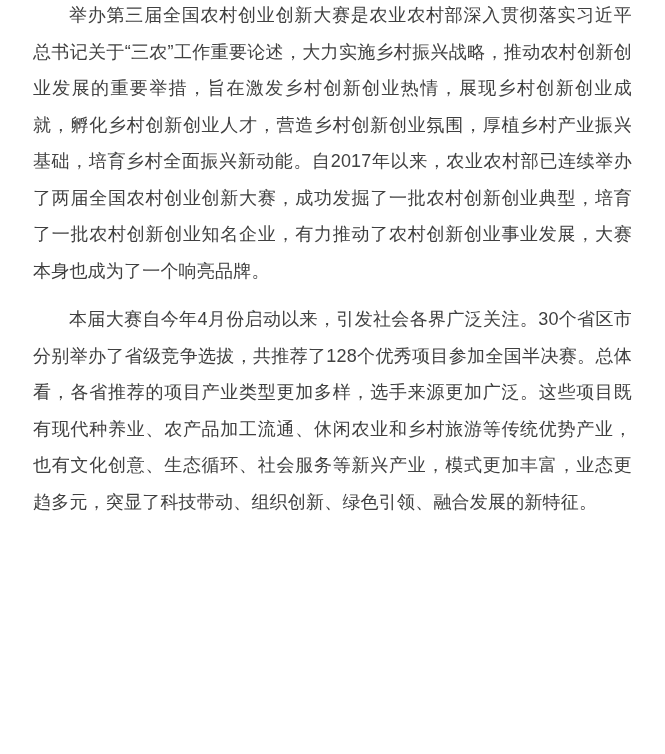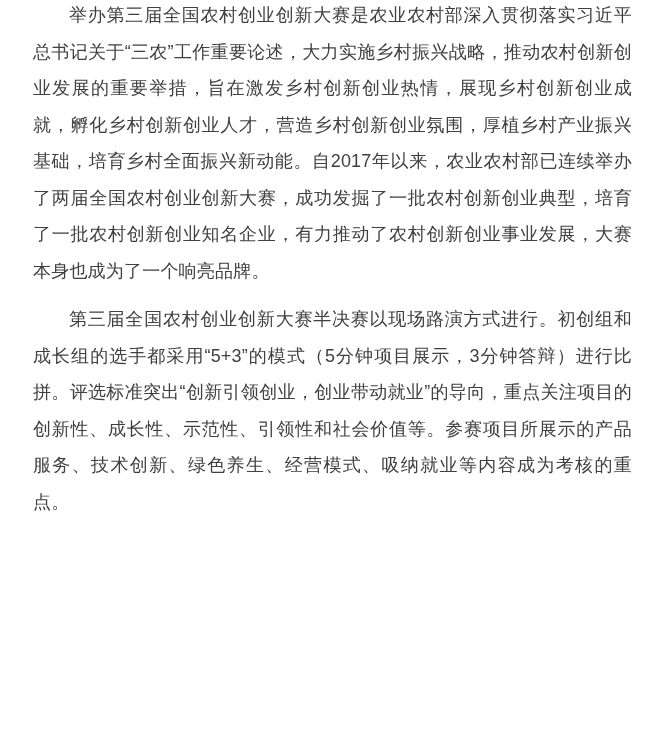--- a/index.html
+++ b/index.html
@@ -27,14 +27,14 @@
     .article p {
       margin: 0 0 12px 0;
       text-indent: 2em;
     }
   </style>
 </head>
 <body>
 
 <main class="article">
   <p>举办第三届全国农村创业创新大赛是农业农村部深入贯彻落实习近平总书记关于“三农”工作重要论述，大力实施乡村振兴战略，推动农村创新创业发展的重要举措，旨在激发乡村创新创业热情，展现乡村创新创业成就，孵化乡村创新创业人才，营造乡村创新创业氛围，厚植乡村产业振兴基础，培育乡村全面振兴新动能。自2017年以来，农业农村部已连续举办了两届全国农村创业创新大赛，成功发掘了一批农村创新创业典型，培育了一批农村创新创业知名企业，有力推动了农村创新创业事业发展，大赛本身也成为了一个响亮品牌。</p>
-  <p>第三届全国农村创业创新大赛半决赛以现场路演方式进行。初创组和成长组的选手都采用“5+3”的模式（5分钟项目展示，3分钟答辩）进行比拼。评选标准突出“创新引领创业，创业带动就业”的导向，重点关注项目的创新性、成长性、示范性、引领性和社会价值等。参赛项目所展示的产品服务、技术创新、绿色养生、经营模式、吸纳就业等内容成为考核的重点。</p>
+  <p>本届大赛自今年4月份启动以来，引发社会各界广泛关注。30个省区市分别举办了省级竞争选拔，共推荐了128个优秀项目参加全国半决赛。总体看，各省推荐的项目产业类型更加多样，选手来源更加广泛。这些项目既有现代种养业、农产品加工流通、休闲农业和乡村旅游等传统优势产业，也有文化创意、生态循环、社会服务等新兴产业，模式更加丰富，业态更趋多元，突显了科技带动、组织创新、绿色引领、融合发展的新特征。</p>
 </main>
 
 </body></html>

